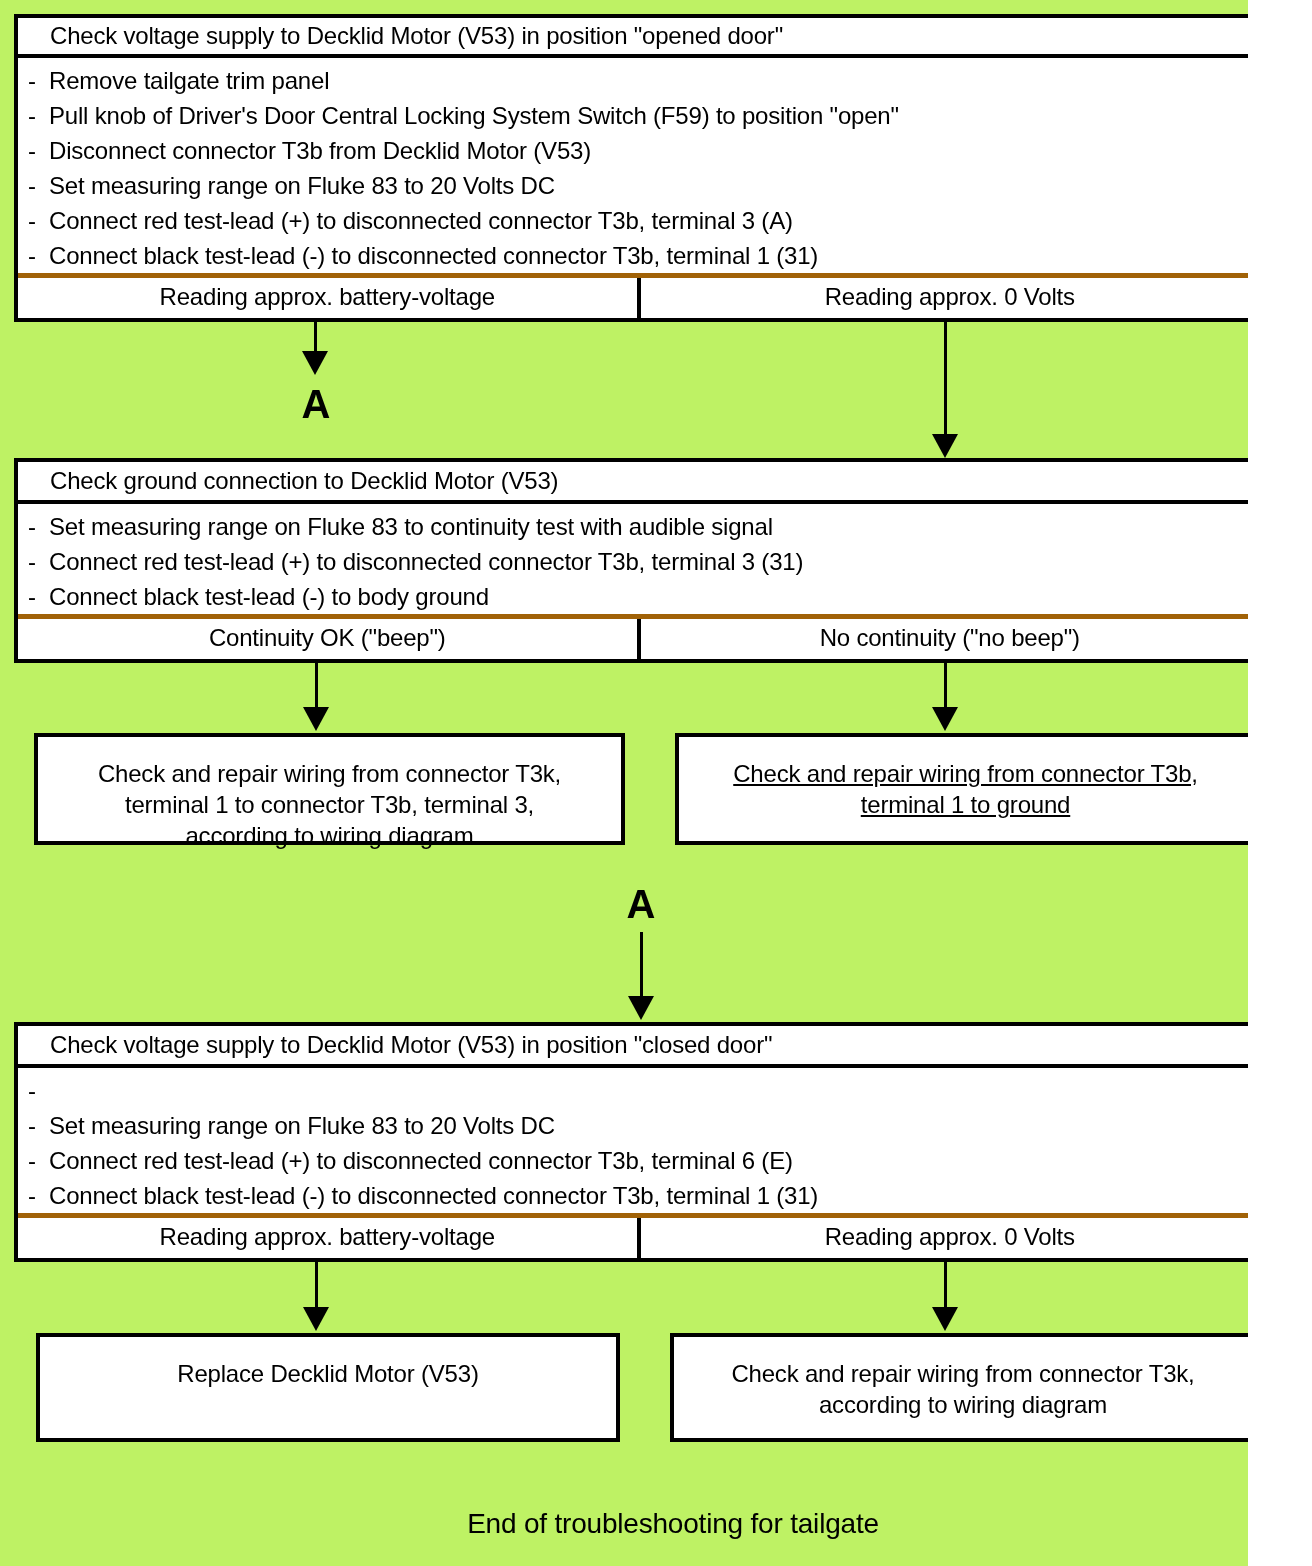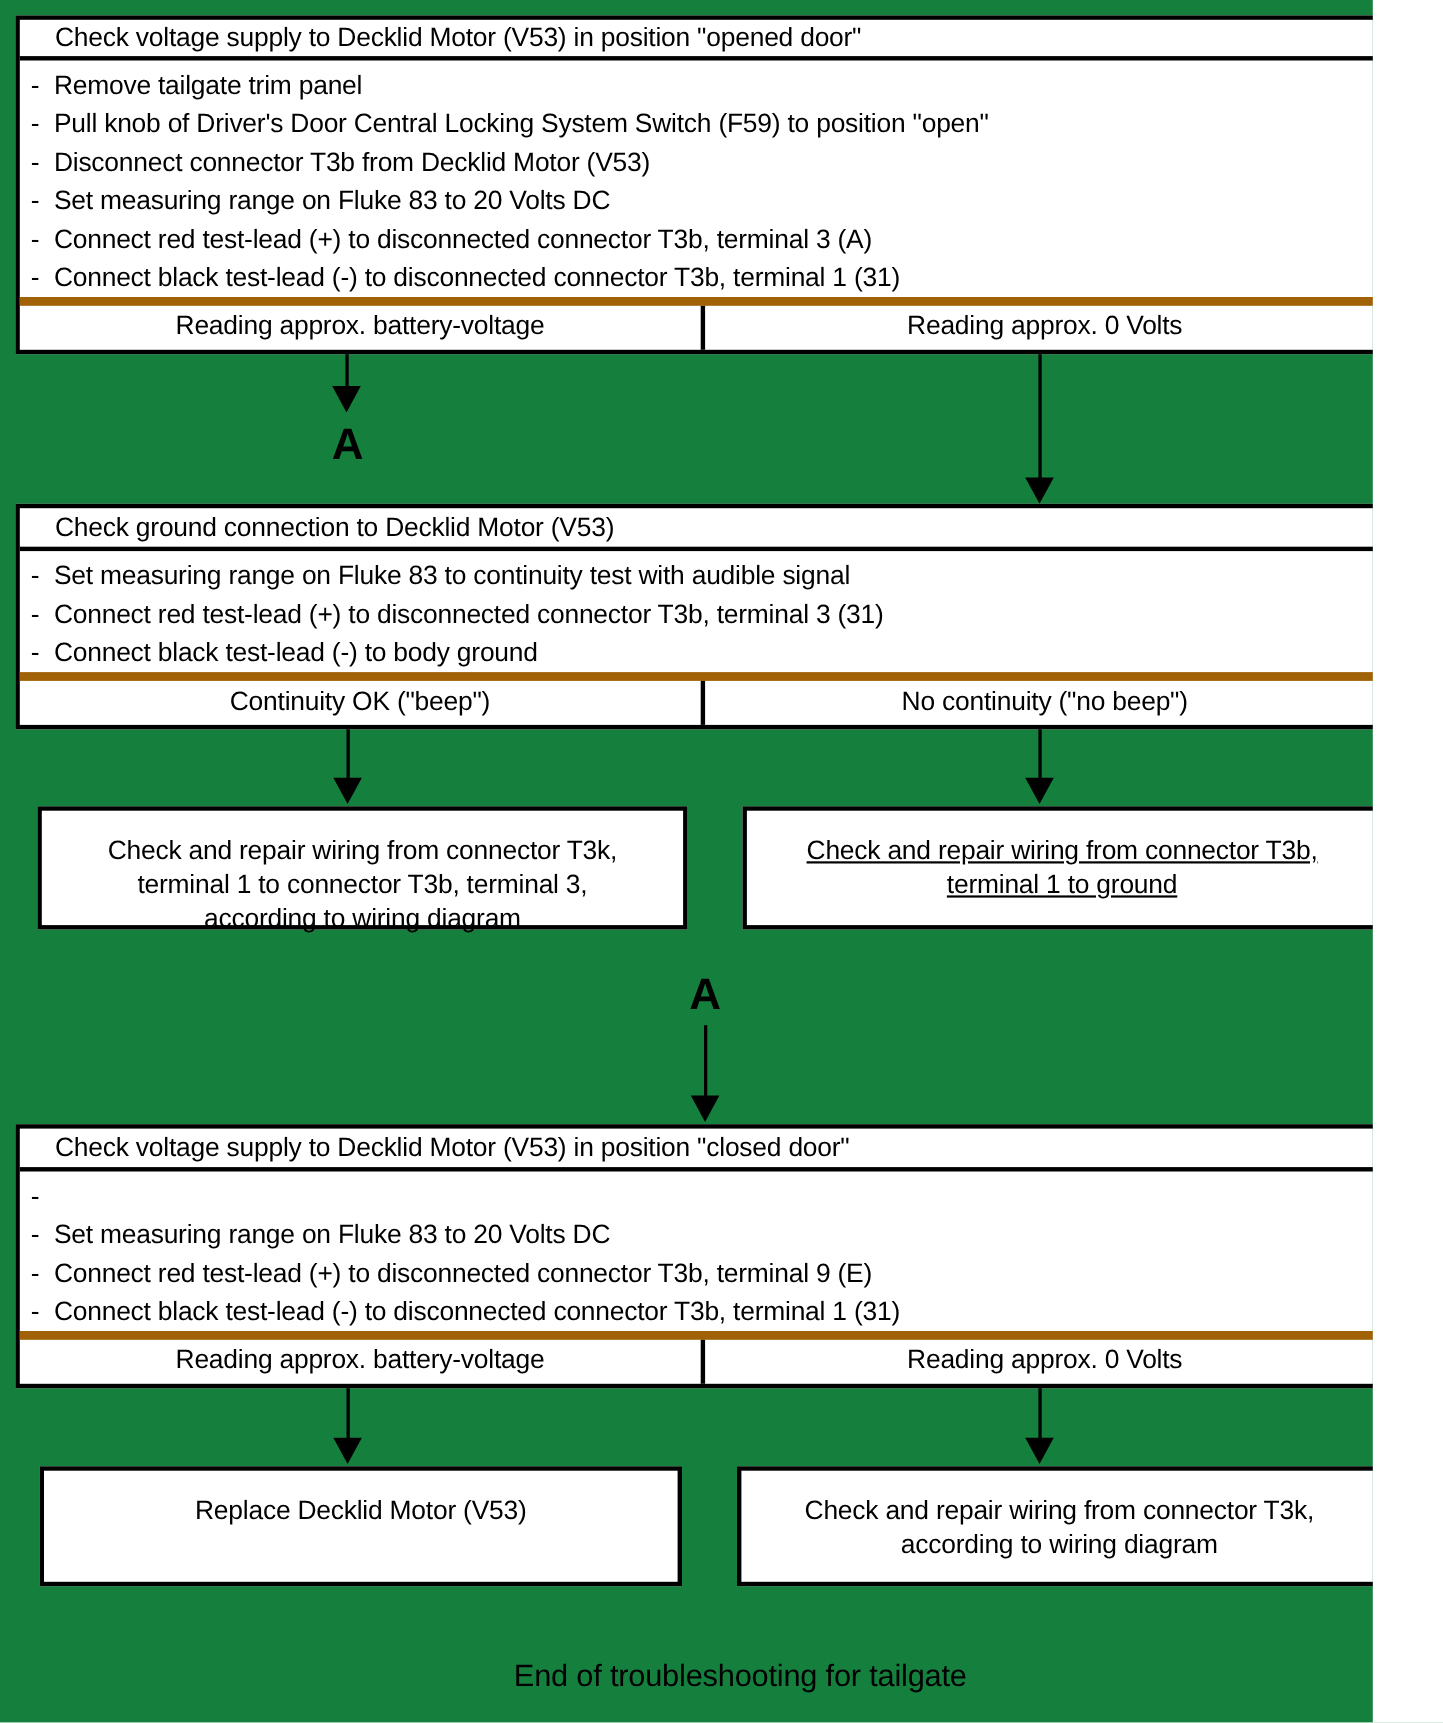--- a/index.html
+++ b/index.html
@@ -1,37 +1,37 @@
 <!DOCTYPE html>
 <html><head>
 <meta charset="utf-8">
 <style>
   html, body { margin:0; padding:0; background:#ffffff; }
   .page {
     position:relative; width:1248px; height:1566px;
-    background:#15803d; color:#000;
+    background:#bef264; color:#000;
     font-family:"Liberation Sans", sans-serif;
     overflow:hidden;
   }
   
   .pbox {
     position:absolute; box-sizing:border-box;
     border:4px solid #000; background:#fff;
     display:flex; flex-direction:column;
   }
   .pbox-title {
     box-sizing:border-box; height:47px;
     border-bottom:4px solid #000;
     display:flex; align-items:center;
     padding-left:32px; font-size:24px; letter-spacing:-0.2px;
   }
   .pbox-body { padding:5px 8px 0 10px; }
   .step { display:flex; line-height:35px; font-size:24px; letter-spacing:-0.2px; }
   .step .dash { flex:none; width:21px; }
-  .outcome-row { display:flex; border-top:8px solid #a16207; margin-top:auto; }
+  .outcome-row { display:flex; border-top:5px solid #a16207; margin-top:auto; }
   .outcome {
     flex:1; text-align:center; font-size:24px; letter-spacing:-0.2px;
     padding:5px 4px 7px 4px;
   }
   .outcome + .outcome { border-left:4px solid #000;text-align:center; }
   
   .sbox {
     position:absolute; box-sizing:border-box;
     border:4px solid #000; background:#fff;
     text-align:center; font-size:24px; line-height:31px;
@@ -162,21 +162,21 @@
     <div class="pbox-body">
       <div class="step">
           <span class="dash">-</span>
         </div>
       <div class="step">
           <span class="dash">-</span>
           <span>Set measuring range on Fluke 83 to 20 Volts DC</span>
         </div>
       <div class="step">
           <span class="dash">-</span>
-          <span>Connect red test-lead (+) to disconnected connector T3b, terminal 9 (E)</span>
+          <span>Connect red test-lead (+) to disconnected connector T3b, terminal 6 (E)</span>
         </div>
       <div class="step">
           <span class="dash">-</span>
           <span>Connect black test-lead (-) to disconnected connector T3b, terminal 1 (31)</span>
         </div>
     </div>
     <div class="outcome-row">
       <div class="outcome">Reading approx. battery-voltage</div>
       <div class="outcome">Reading approx. 0 Volts</div>
     </div>

